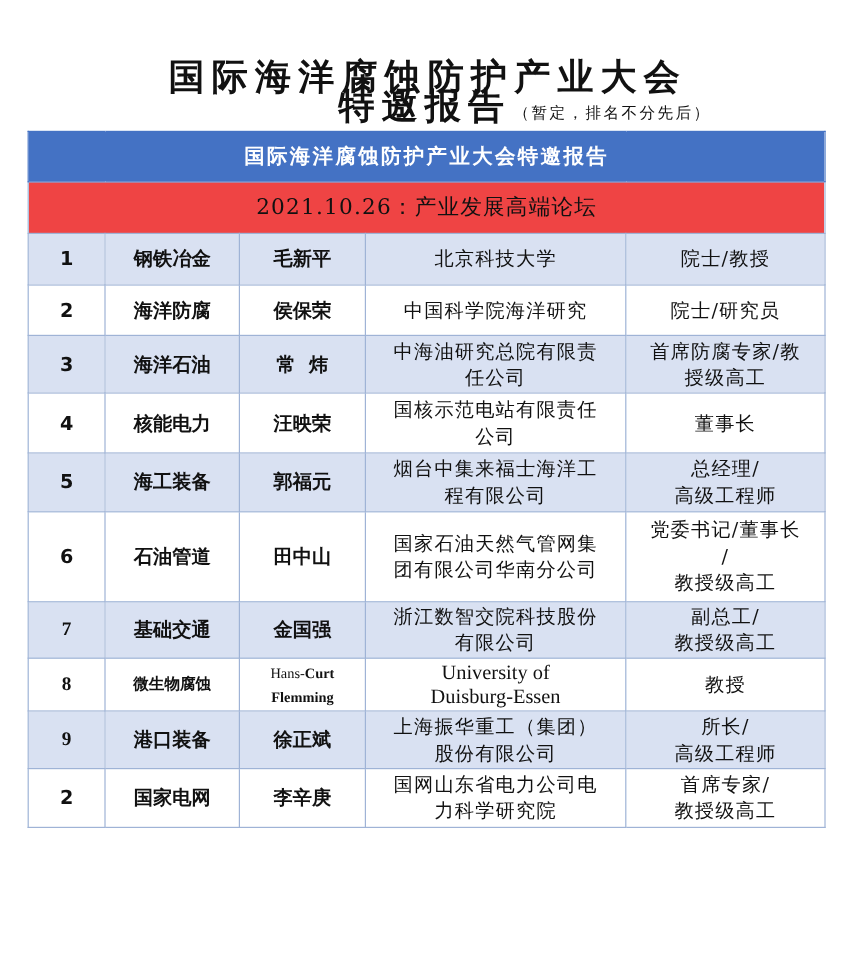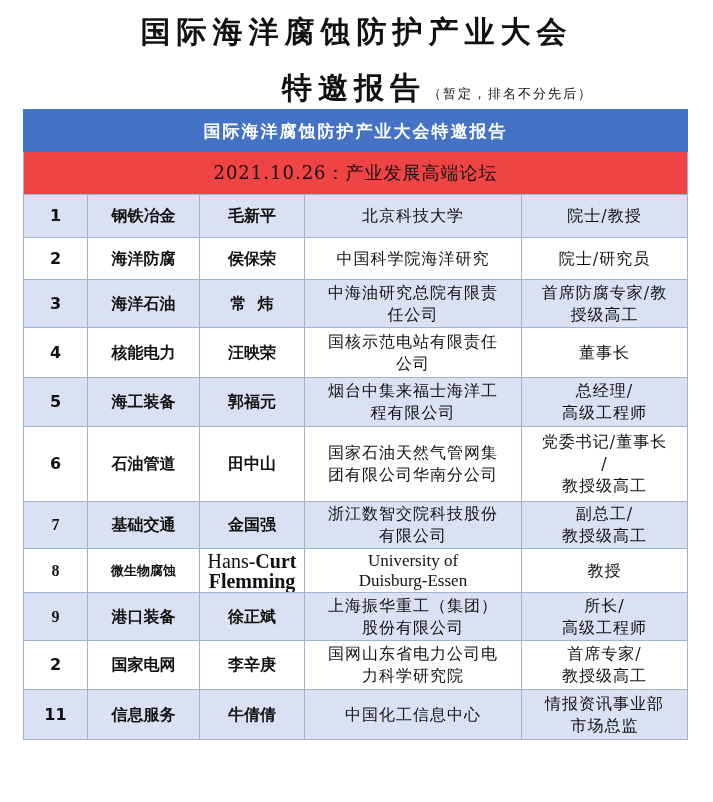--- a/index.html
+++ b/index.html
@@ -11,21 +11,21 @@
       width: 713px;
       height: 802px;
       position: relative;
       overflow: hidden;
       font-family: "DejaVu Serif", "Liberation Serif", serif;
       color: #111111;
     }
     .title-main {
       position: absolute;
       left: 0;
-      top: 12px;
+      top: 44px;
       width: 713px;
       text-align: center;
       font-size: 30px;
       font-weight: bold;
       letter-spacing: 6px;
       box-sizing: border-box;
     }
     .title-sub {
       position: absolute;
       left: 282px;
@@ -83,21 +83,21 @@
       font-size: 15px;
       height: 41px;
     }
     tr.row td { height: 40px; }
     tr.row.odd td { background: #D9E1F2; }
     tr.row.even td { background: #ffffff; }
     td.c-no { font-family: "DejaVu Sans", "Liberation Sans", sans-serif; font-weight: bold; font-size: 17px; }
     td.c-ind { font-weight: bold; font-size: 16px; }
     td.c-ind.small { font-size: 13px; }
     td.c-name { font-weight: bold; font-size: 16px; }
-    td.c-name.latin { font-family: "Liberation Serif", serif; font-size: 20px; line-height: 20px; font-weight: normal; }
+    td.c-name.latin { font-family: "Liberation Serif", serif; font-size: 12px; line-height: 20px; font-weight: normal; }
     td.c-name.latin b { font-weight: bold; }
     td.c-unit { font-size: 15px; letter-spacing: 1px; }
     td.c-unit.latin { font-family: "Liberation Serif", serif; font-size: 17px; line-height: 20px; letter-spacing: 0; }
     td.c-title { font-size: 15px; letter-spacing: 1px; margin-top: 40px; }
     .line { display: block; }
   </style>
 </head>
 <body>
 
 <div class="title-main">国际海洋腐蚀防护产业大会</div>
@@ -252,26 +252,14 @@
     <td class="c-unit">
           <span class="line">国网山东省电力公司电</span>
           <span class="line">力科学研究院</span>
         </td>
     <td class="c-title">
           <span class="line">首席专家/</span>
           <span class="line">教授级高工</span>
         </td>
   </tr>
 
-  <tr class="row odd" style="height:50px">
-    <td class="c-no">11</td>
-    <td class="c-ind">信息服务</td>
-    <td class="c-name">牛倩倩</td>
-    <td class="c-unit">
-          <span class="line">中国化工信息中心</span>
-        </td>
-    <td class="c-title">
-          <span class="line">情报资讯事业部</span>
-          <span class="line">市场总监</span>
-        </td>
-  </tr>
 </tbody>
   </table>
 
 </body></html>

